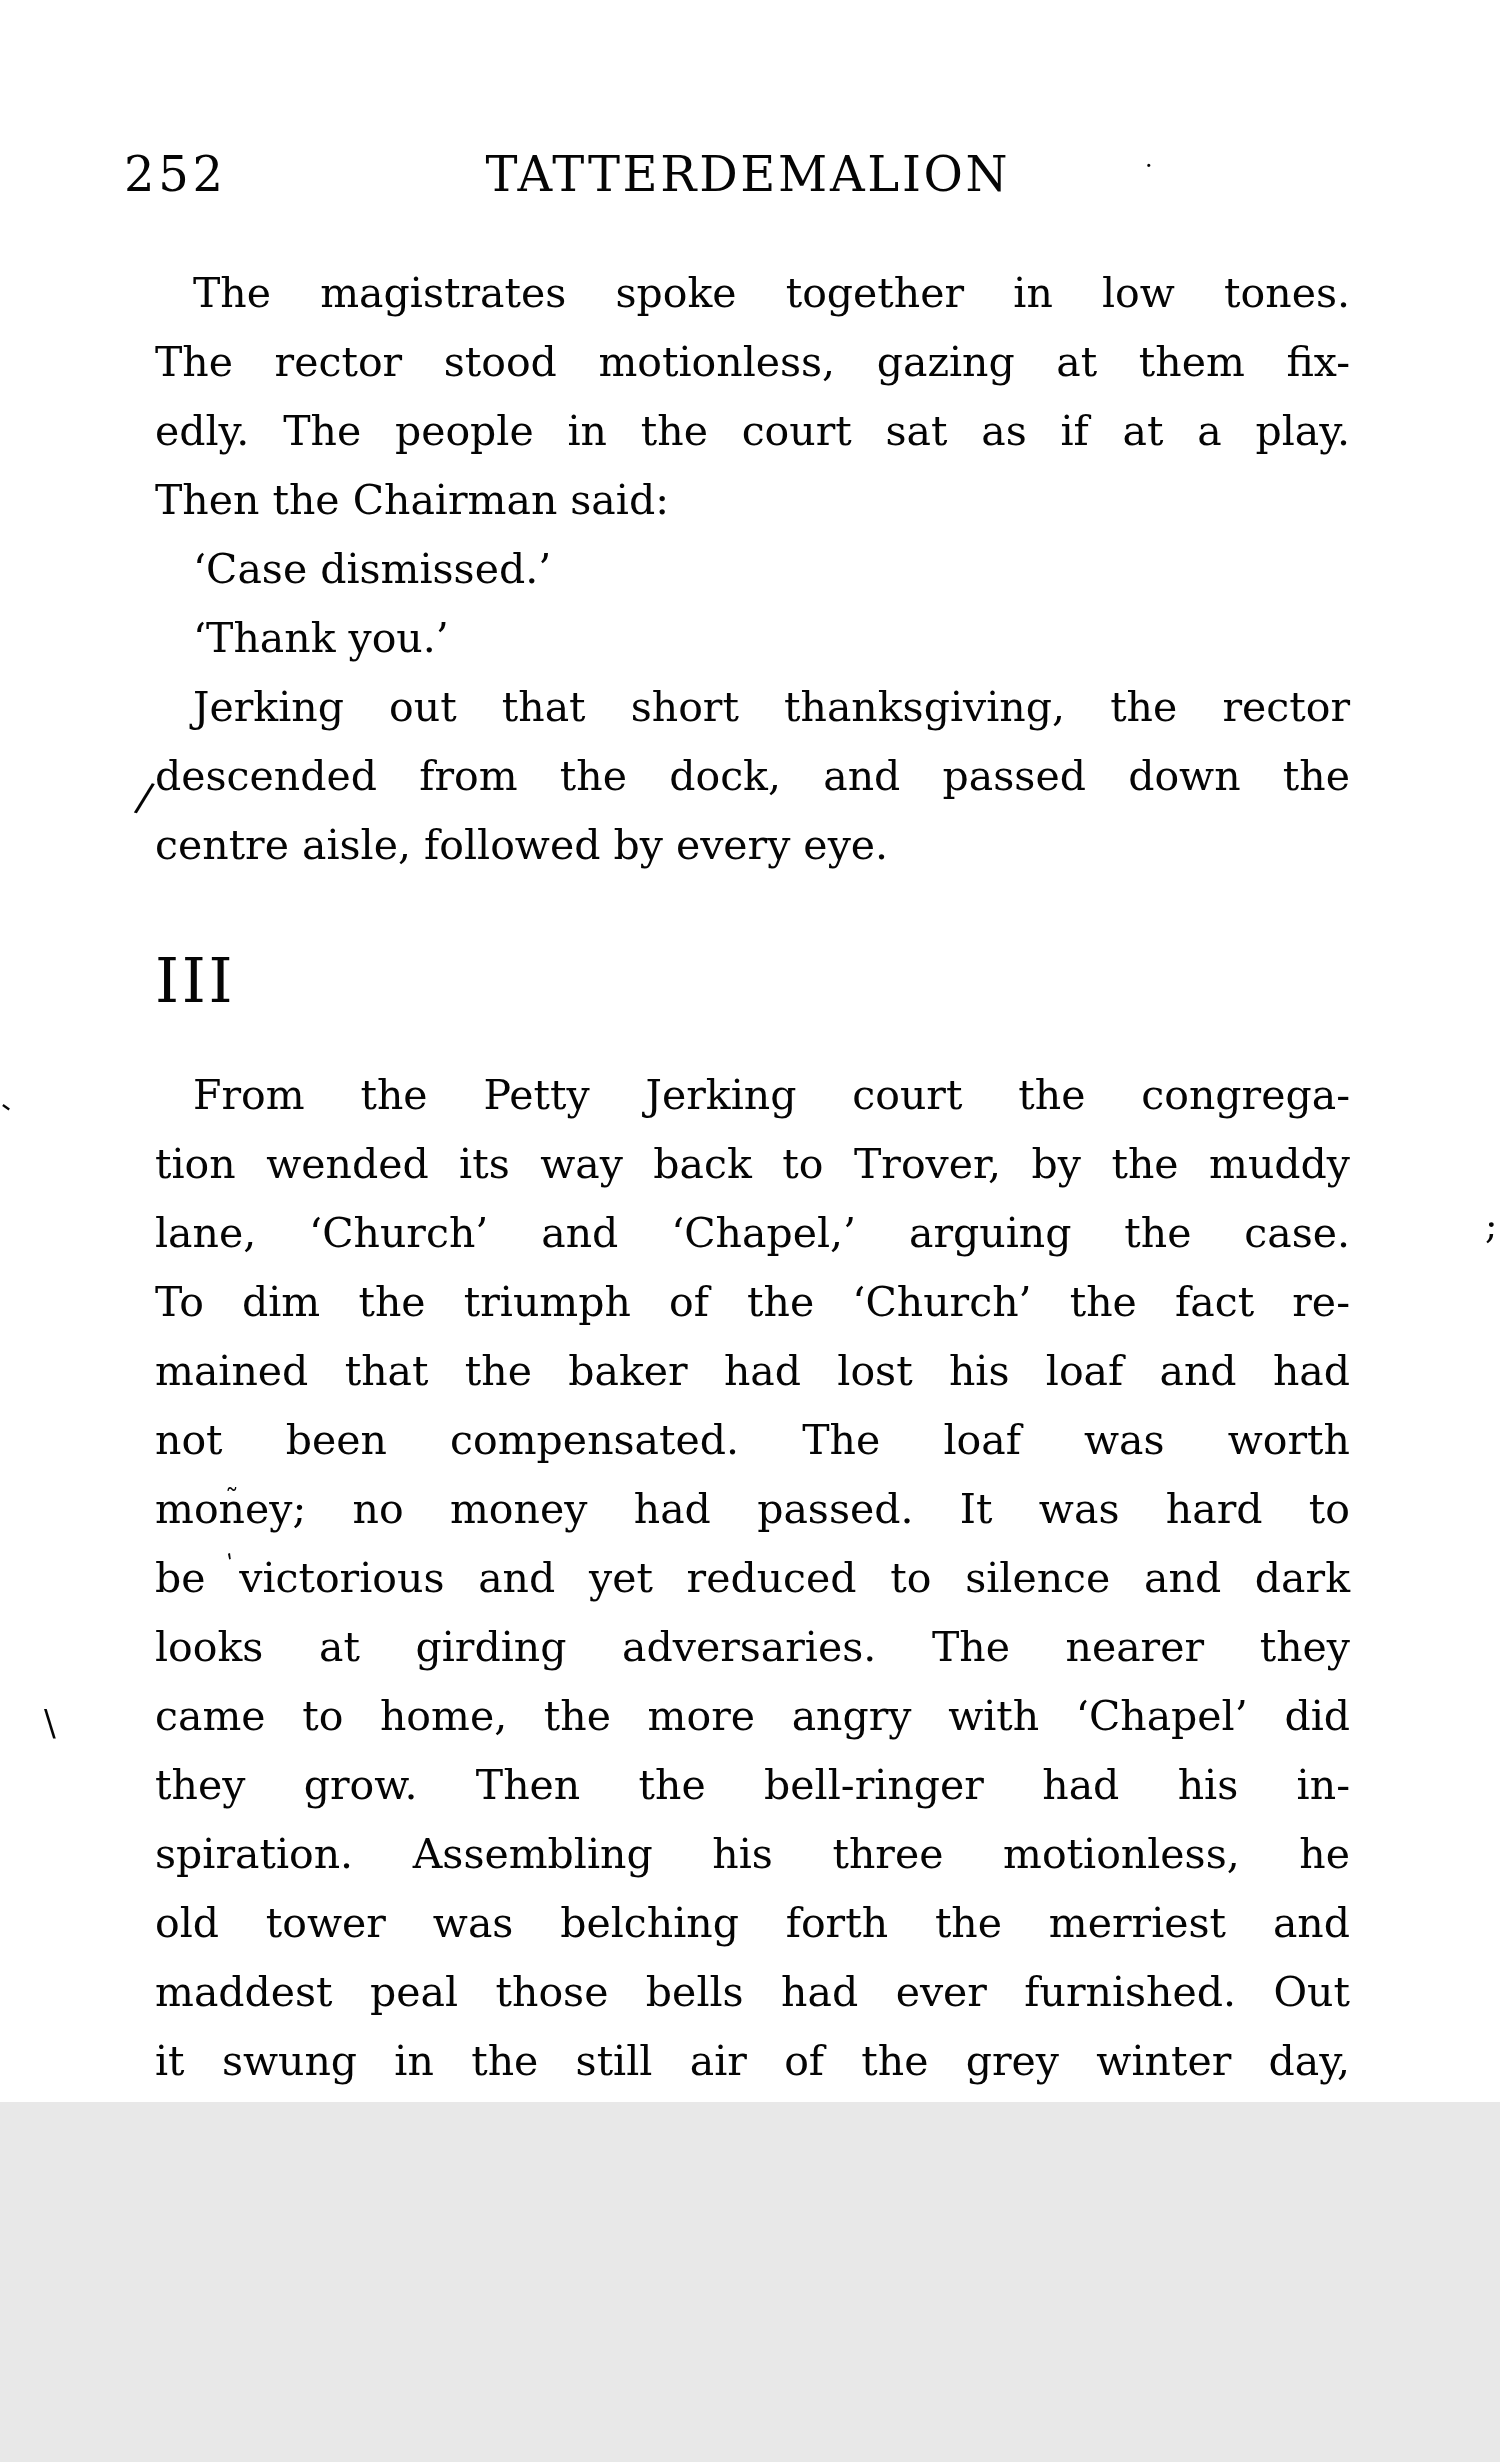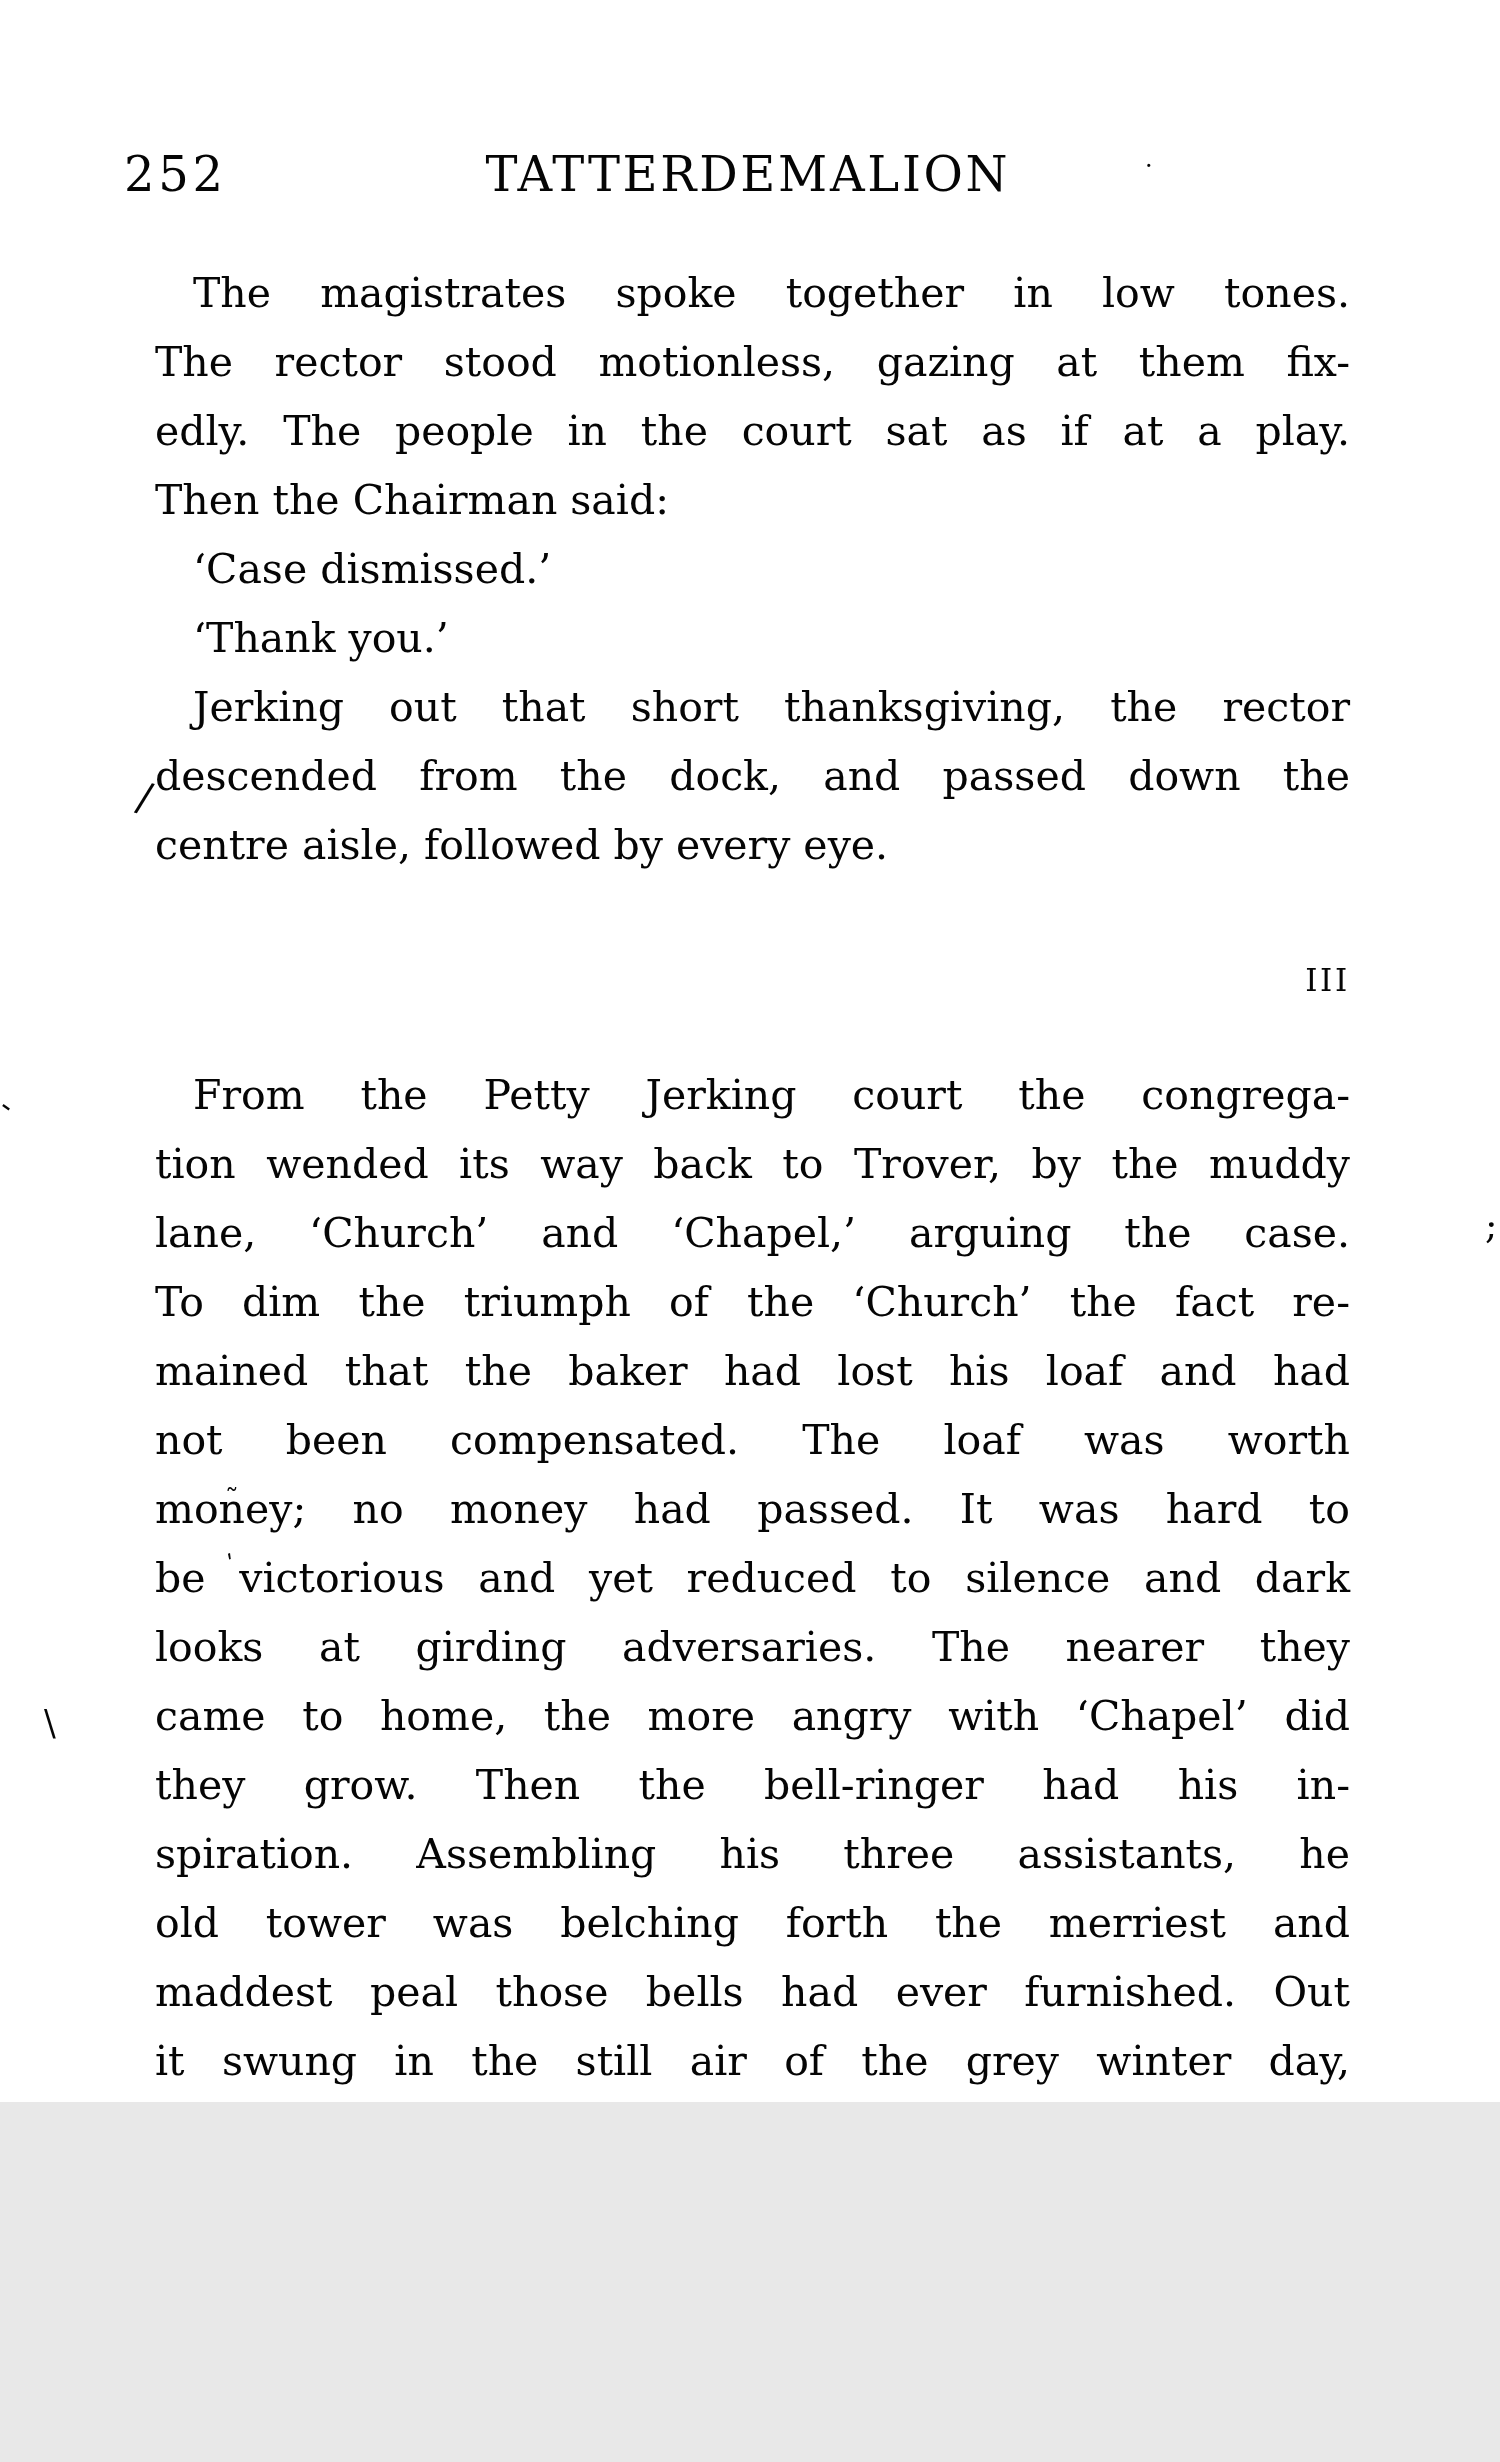--- a/index.html
+++ b/index.html
@@ -31,22 +31,22 @@
     height:69px;line-height:69px;
     font-size:41px;
     white-space:normal;
     overflow:visible;
   }
   .line.j{text-align:justify;text-align-last:justify;}
   .line.ind{padding-left:38px;}
   .section-heading{
     height:69px;line-height:69px;
     margin-top:66px;margin-bottom:46px;
-    text-align:right;
-    font-size:31px;letter-spacing:2.7px;
+    text-align:left;
+    font-size:61px;letter-spacing:2.7px;
   }
   
   .artifact{position:absolute;color:#050505;}
   .a-descended-hook{left:138px;top:777px;font-size:40px;line-height:40px;transform:rotate(14deg);}
   .a-left-tick{left:1.8px;top:1090px;font-size:31px;line-height:31px;transform:rotate(35deg);}
   .a-right-semicolon{left:1485px;top:1207px;font-size:37px;line-height:37px;}
   .a-left-backslash{left:44px;top:1706px;font-size:35px;line-height:35px;}
   .a-be-tilde{left:225px;top:1486px;font-size:27.5px;line-height:27.5px;}
   .a-be-under{left:229px;top:1552px;font-size:24px;line-height:24px;transform:rotate(-20deg);}
   .a-bottom-dot{left:890px;top:2319px;font-size:12px;line-height:12px;}
@@ -84,21 +84,21 @@
     <div class="line j">tion wended its way back to Trover, by the muddy</div>
     <div class="line j">lane, ‘Church’ and ‘Chapel,’ arguing the case.</div>
     <div class="line j">To dim the triumph of the ‘Church’ the fact re-</div>
     <div class="line j">mained that the baker had lost his loaf and had</div>
     <div class="line j">not been compensated.  The loaf was worth</div>
     <div class="line j">money; no money had passed.  It was hard to</div>
     <div class="line j">be victorious and yet reduced to silence and dark</div>
     <div class="line j">looks at girding adversaries.  The nearer they</div>
     <div class="line j">came to home, the more angry with ‘Chapel’ did</div>
     <div class="line j">they grow.  Then the bell-ringer had his in-</div>
-    <div class="line j">spiration.  Assembling his three assistants, he</div>
+    <div class="line j">spiration.  Assembling his three motionless, he</div>
     <div class="line j">old tower was belching forth the merriest and</div>
     <div class="line j">maddest peal those bells had ever furnished.  Out</div>
     <div class="line j">it swung in the still air of the grey winter day,</div>
     <div class="line">away to the very sea.</div>
 
   </div>
 
   <span class="artifact a-descended-hook">/</span>
   <span class="artifact a-left-tick">-</span>
   <span class="artifact a-right-semicolon">;</span>

